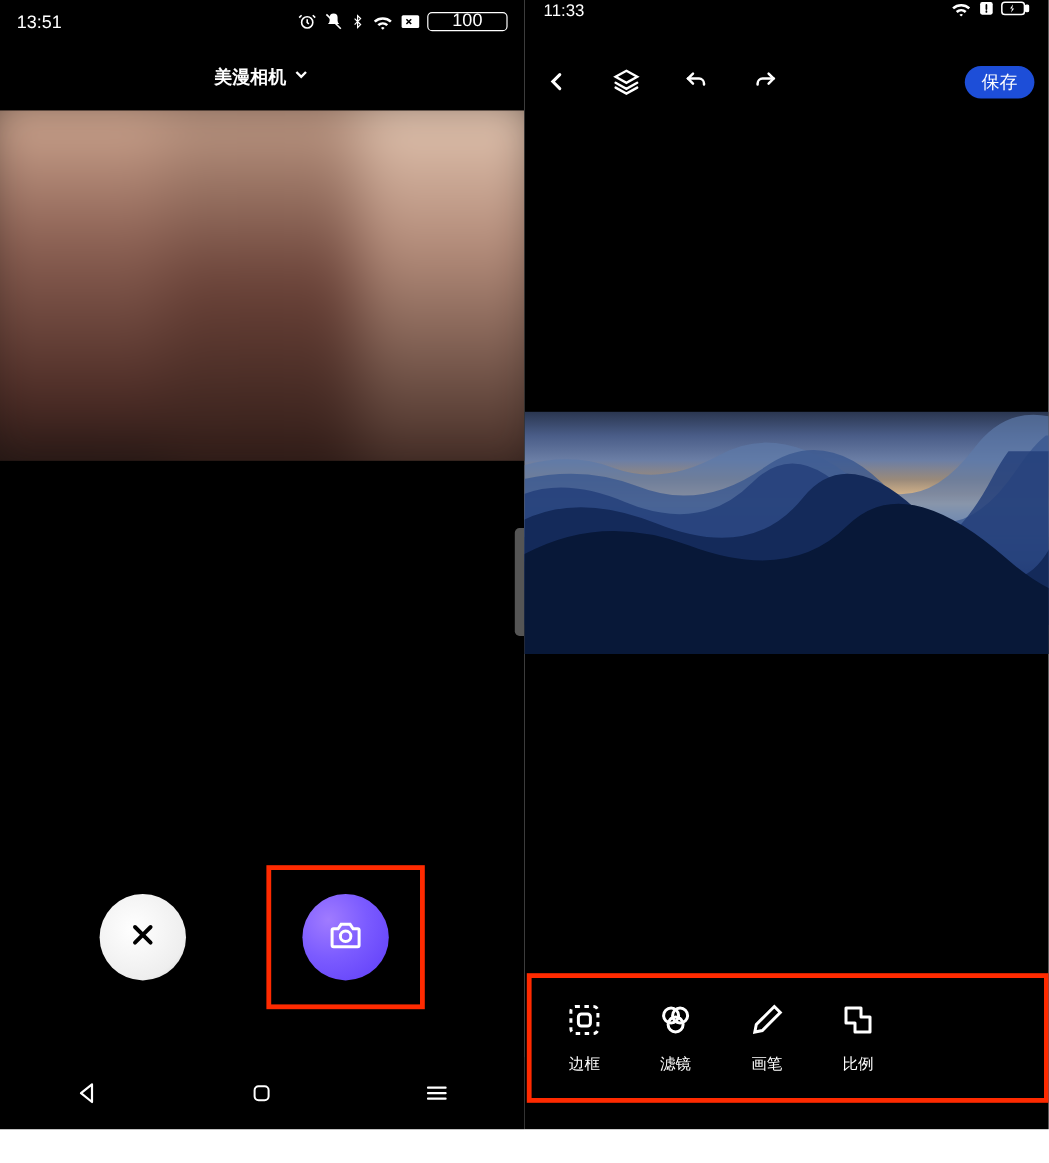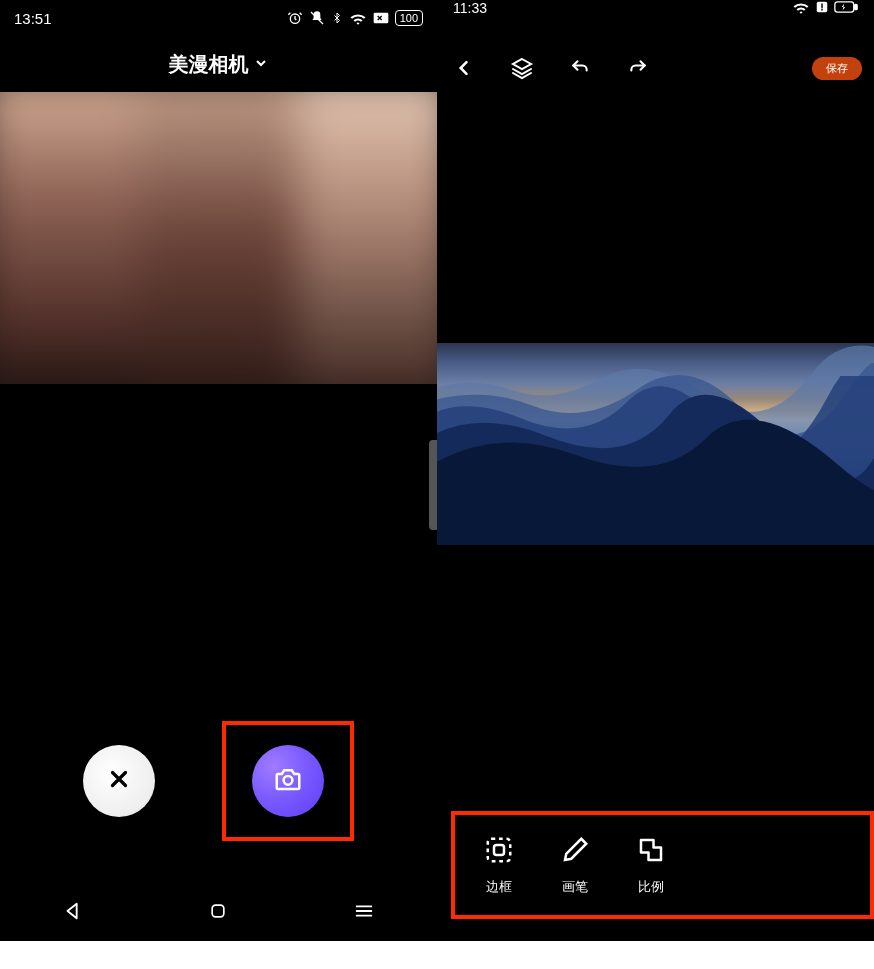--- a/index.html
+++ b/index.html
@@ -27,32 +27,32 @@
     align-items: center;
     padding: 0 14px;
     font-size: 15px;
     font-weight: 500;
   }
   .status-icons { display: flex; align-items: center; gap: 6px; }
   .status-icons svg { display: block; }
   .batt-box {
     border: 1.5px solid #fff;
     border-radius: 4px;
-    padding: 0 4px;
-    font-size: 11px;
+    padding: 0 20px;
+    font-size: 15px;
     line-height: 14px;
   }
 
   .title-row {
     height: 56px;
     display: flex;
     align-items: center;
     justify-content: center;
     gap: 4px;
-    font-size: 20px;
+    font-size: 15px;
     font-weight: 600;
   }
 
   .blurred-area {
     width: 100%;
     height: 292px;
     position: relative;
     overflow: hidden;
     background:#1a1210;
   }
@@ -115,24 +115,24 @@
   .r-status .status-icons { gap:5px; }
 
   .r-top {
     height: 64px;
     display:flex; align-items:center;
     padding: 0 12px;
     gap: 28px;
   }
   .r-top .spacer { flex:1; }
   .save-btn {
-    background:#c2410c;
+    background:#1d4ed8;
     border-radius: 16px;
     padding: 4px 14px;
-    font-size: 11px;
+    font-size: 15px;
   }
   .icon-btn { width:30px; display:flex; justify-content:center; }
 
   .image-area {
     position:absolute;
     top: 343px;
     left:0; right:0;
     height: 202px;
     overflow:hidden;
   }
@@ -142,21 +142,21 @@
       #2a3650 0%, #4a5d88 10%, #6b7ea5 20%, #9a8a7a 28%,
       #d0b088 34%, #f0d8b0 38%, #c3c6c0 42%, #8ea0c0 48%,
       #4d6a9a 55%, #2d4880 65%, #1a2d5d 80%, #0a1530 100%);
   }
   .ridge { position:absolute; left:-5%; right:-5%; }
   .ridge svg{width:110%; display:block;}
   .r1{bottom:48%;} .r2{bottom:38%;} .r3{bottom:26%;} .r4{bottom:12%;} .r5{bottom:-2%;}
 
   .tool-strip {
     position:absolute;
-    left: 14px; right: 0;
+    left: 2px; right: 0;
     bottom: 22px;
     height: 108px;
     border: 4px solid #ff2a00;
     display:flex; align-items:center;
     padding: 0 6px;
     gap: 0;
   }
   .tool {
     width: 76px;
     display:flex; flex-direction:column; align-items:center; gap:10px;
@@ -361,20 +361,30 @@
       <span>
         <svg width="30" height="30" viewBox="0 0 24 24" fill="none" stroke="#fff" stroke-width="2">
             <rect x="3" y="3" width="18" height="18" rx="3" stroke-dasharray="3 3"></rect>
             <rect x="8" y="8" width="8" height="8" rx="2"></rect>
           </svg>
       </span>
       <span>边框</span>
     </div>
     <div class="tool">
       <span>
+        <svg width="30" height="30" viewBox="0 0 24 24" fill="none" stroke="#fff" stroke-width="2">
+            <circle cx="9" cy="9" r="5"></circle>
+            <circle cx="15" cy="9" r="5"></circle>
+            <circle cx="12" cy="15" r="5"></circle>
+          </svg>
+      </span>
+      <span>滤镜</span>
+    </div>
+    <div class="tool">
+      <span>
         <svg width="30" height="30" viewBox="0 0 24 24" fill="none" stroke="#fff" stroke-width="2" stroke-linecap="round">
             <path d="M17 3l4 4L9 19l-5 1 1-5L17 3z"></path>
           </svg>
       </span>
       <span>画笔</span>
     </div>
     <div class="tool">
       <span>
         <svg width="30" height="30" viewBox="0 0 24 24" fill="none" stroke="#fff" stroke-width="2">
             <path d="M4 4h10v6h6v10H10v-6H4z" stroke-linejoin="round"></path>

